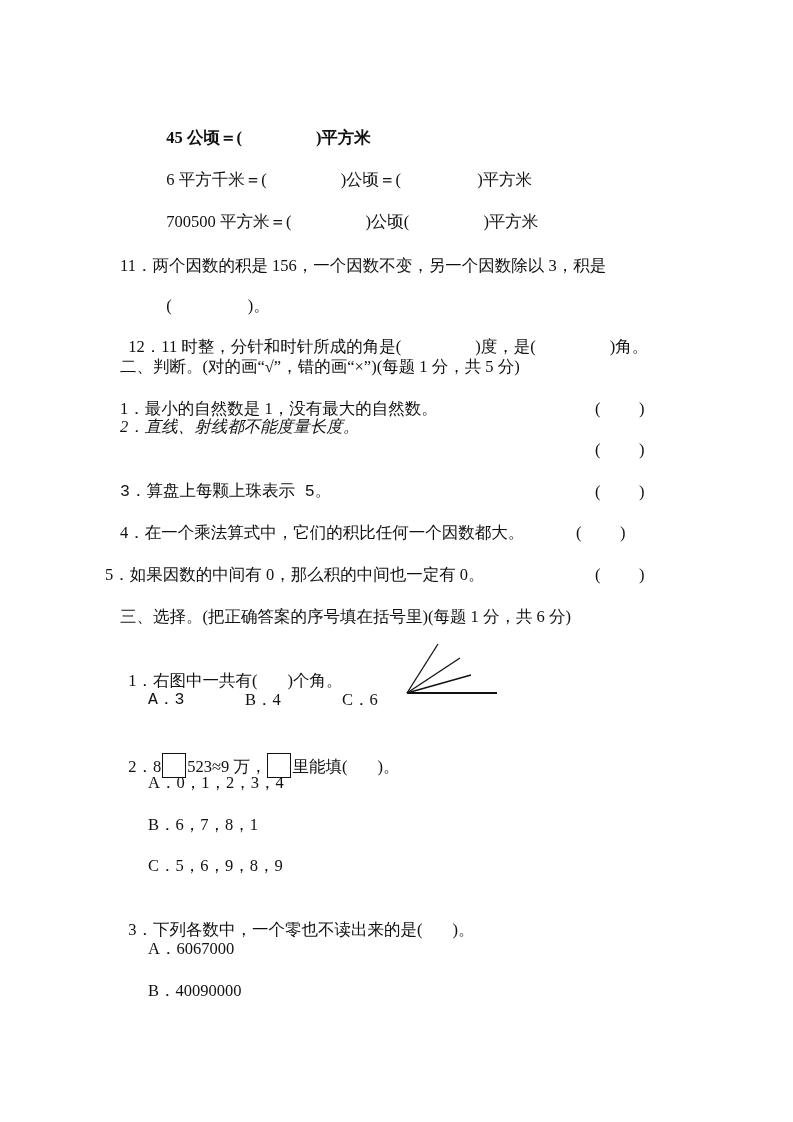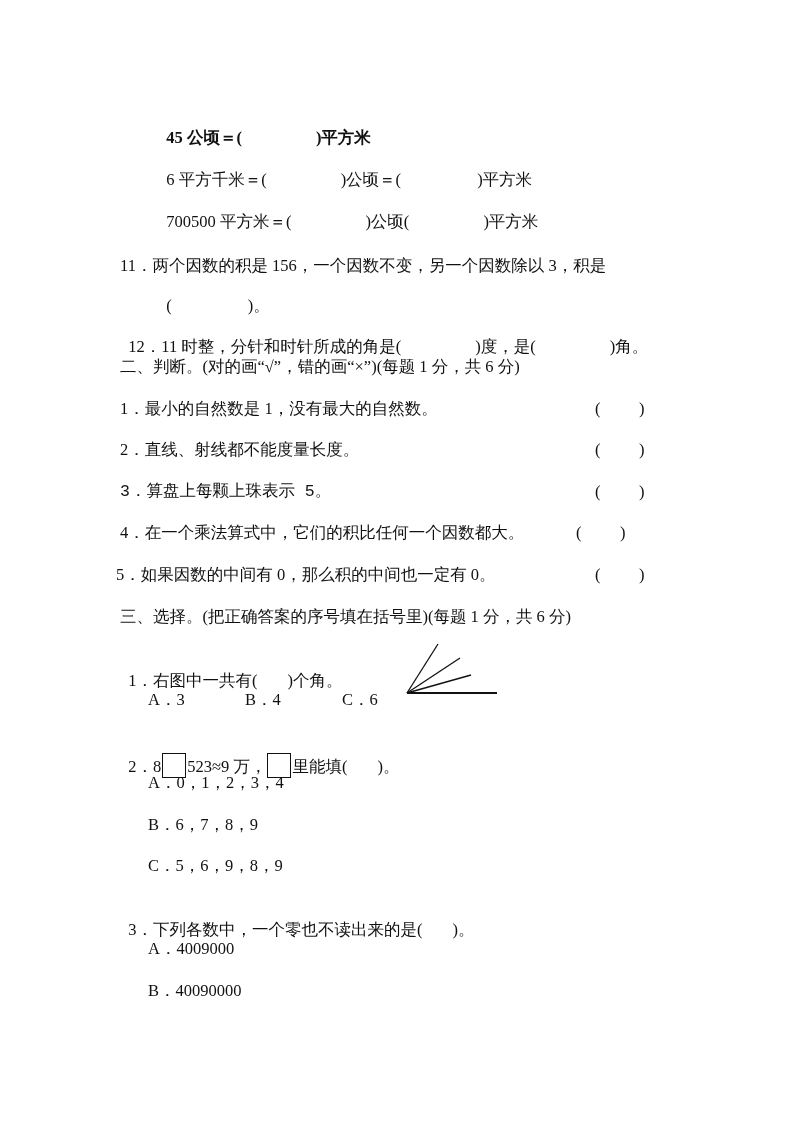--- a/index.html
+++ b/index.html
@@ -34,67 +34,67 @@
 
 <div class="line" style="left:120px; top:231px;margin-top:24px;">11．两个因数的积是 156，一个因数不变，另一个因数除以 3，积是</div>
 <div class="line" style="left:158px; top:273px;">
   <span>(</span><span class="gap" style="width:76px;"></span><span>)。</span>
 </div>
 
 <div class="line" style="left:120px; top:314px;">
   <span>12．11 时整，分针和时针所成的角是(</span><span class="gap" style="width:74px;"></span><span>)度，是(</span><span class="gap" style="width:74px;"></span><span>)角。</span>
 </div>
 
-<div class="line" style="left:120px; top:356px;">二、判断。(对的画“√”，错的画“×”)(每题 1 分，共 6 分)</div>
+<div class="line" style="left:120px; top:356px;">二、判断。(对的画“√”，错的画“×”)(每题 1 分，共 5 分)</div>
 
 <div class="line" style="left:120px; top:398px;">1．最小的自然数是 1，没有最大的自然数。</div>
 <span class="bracket" style="left:595px; top:398px;">(</span>
 <span class="gap bracket" style="left:605px; top:398px; width:32px; height:22px;"></span>
 <span class="bracket" style="left:639px; top:398px;">)</span>
 
-<div class="line" style="left:120px; top:439px;">2．直线、射线都不能度量长度。</div>
+<div class="line" style="left:120px; top:416px;font-style:italic;">2．直线、射线都不能度量长度。</div>
 <span class="bracket" style="left:595px; top:439px;">(</span>
 <span class="gap bracket" style="left:605px; top:439px; width:32px; height:22px;"></span>
 <span class="bracket" style="left:639px; top:439px;">)</span>
 
 <div class="line" style="left:120px; top:481px;font-family:Liberation Mono, monospace;">3．算盘上每颗上珠表示 5。</div>
 <span class="bracket" style="left:595px; top:481px;">(</span>
 <span class="gap bracket" style="left:605px; top:481px; width:32px; height:22px;"></span>
 <span class="bracket" style="left:639px; top:481px;">)</span>
 
 <div class="line" style="left:120px; top:522px;">4．在一个乘法算式中，它们的积比任何一个因数都大。</div>
 <span class="bracket" style="left:576px; top:522px;">(</span>
 <span class="gap bracket" style="left:586px; top:522px; width:32px; height:22px;"></span>
 <span class="bracket" style="left:620px; top:522px;">)</span>
 
-<div class="line" style="left:116px; top:564px;text-align:center;">5．如果因数的中间有 0，那么积的中间也一定有 0。</div>
+<div class="line" style="left:105px; top:564px;text-align:center;">5．如果因数的中间有 0，那么积的中间也一定有 0。</div>
 <span class="bracket" style="left:595px; top:564px;">(</span>
 <span class="gap bracket" style="left:605px; top:564px; width:32px; height:22px;"></span>
 <span class="bracket" style="left:639px; top:564px;">)</span>
 
 <div class="line" style="left:120px; top:606px;">三、选择。(把正确答案的序号填在括号里)(每题 1 分，共 6 分)</div>
 
 <div class="line" style="left:120px; top:648px;">
   <span>1．右图中一共有(</span><span class="gap" style="width:30px;"></span><span>)个角。</span>
 </div>
-<div class="line" style="left:148px; top:689px;">A．3</div>
+<div class="line" style="left:148px; top:689px;font-family:Liberation Mono, monospace;">A．3</div>
 <div class="line" style="left:245px; top:689px;">B．4</div>
 <div class="line" style="left:342px; top:689px;">C．6</div>
 
 <svg class="fig" width="105" height="65" viewBox="0 0 105 65">
   <line x1="7" y1="57" x2="97" y2="57" stroke="#111" stroke-width="2"></line>
   <line x1="7" y1="57" x2="38" y2="8" stroke="#111" stroke-width="1.3"></line>
   <line x1="7" y1="57" x2="60" y2="22" stroke="#111" stroke-width="1.3"></line>
   <line x1="7" y1="57" x2="71" y2="39" stroke="#111" stroke-width="1.3"></line>
 </svg>
 
 <div class="line" style="left:120px; top:731px;">
   <span>2．8</span><span class="box"></span><span>523≈9 万，</span><span class="box"></span><span>里能填(</span><span class="gap" style="width:30px;"></span><span>)。</span>
 </div>
 <div class="line" style="left:148px; top:772px;">A．0，1，2，3，4</div>
-<div class="line" style="left:148px; top:814px;">B．6，7，8，9</div>
+<div class="line" style="left:148px; top:814px;">B．6，7，8，1</div>
 <div class="line" style="left:148px; top:855px;">C．5，6，9，8，9</div>
 
 <div class="line" style="left:120px; top:897px;">
   <span>3．下列各数中，一个零也不读出来的是(</span><span class="gap" style="width:30px;"></span><span>)。</span>
 </div>
-<div class="line" style="left:148px; top:938px;">A．4009000</div>
+<div class="line" style="left:148px; top:938px;">A．6067000</div>
 <div class="line" style="left:148px; top:980px;">B．40090000</div>
 
 </body></html>

